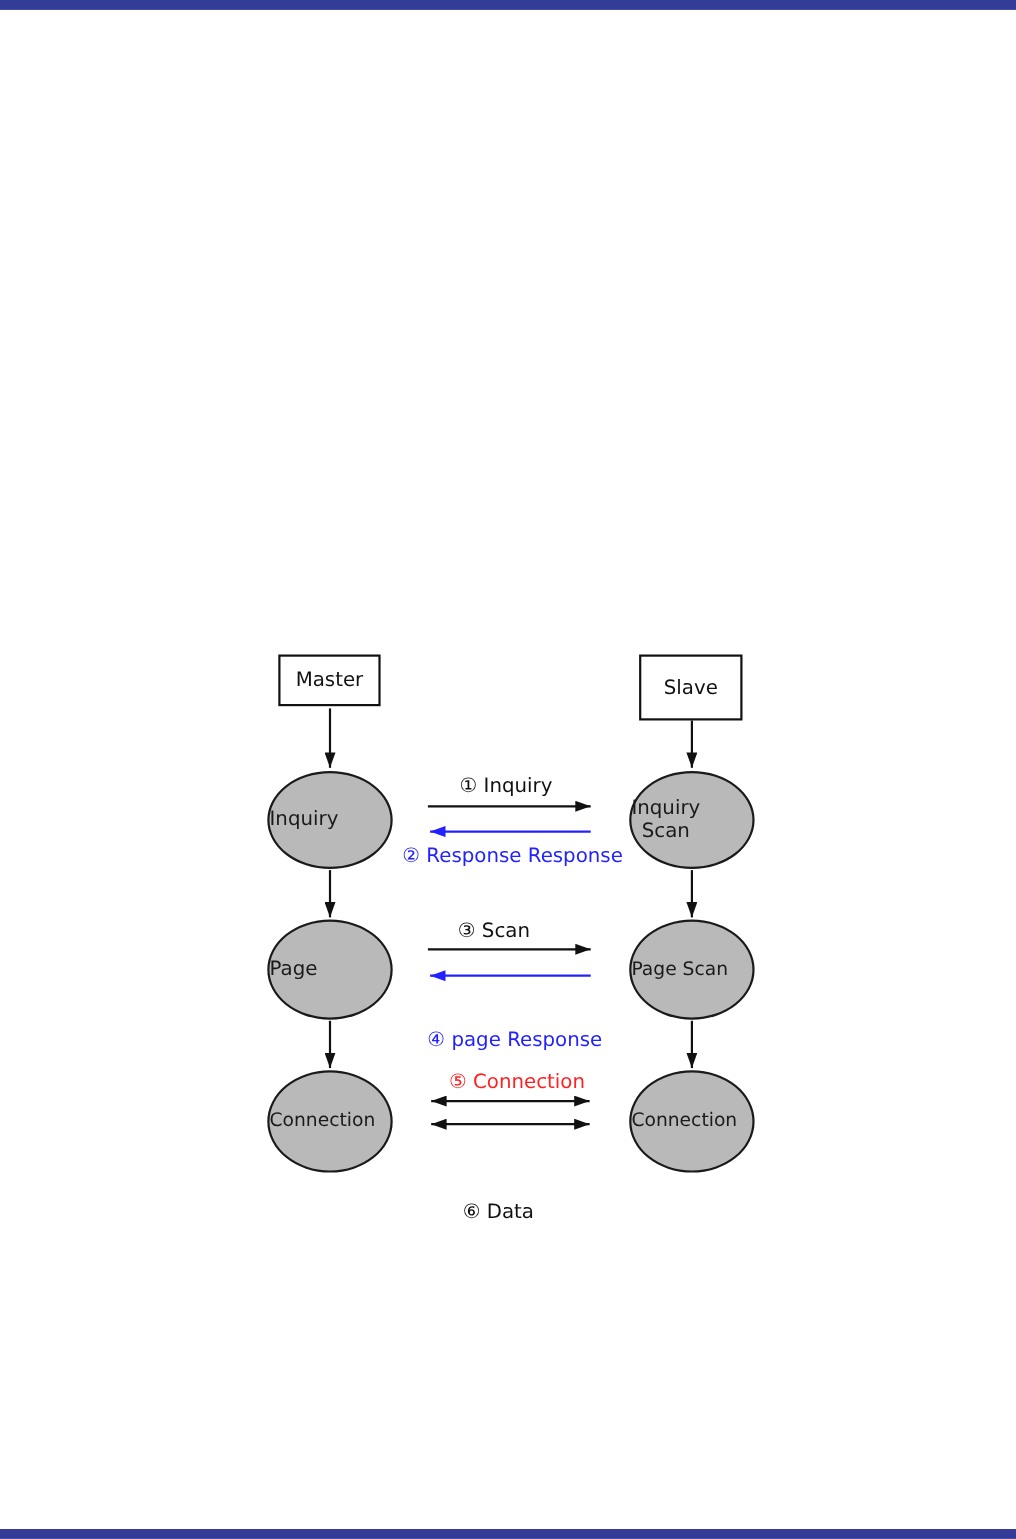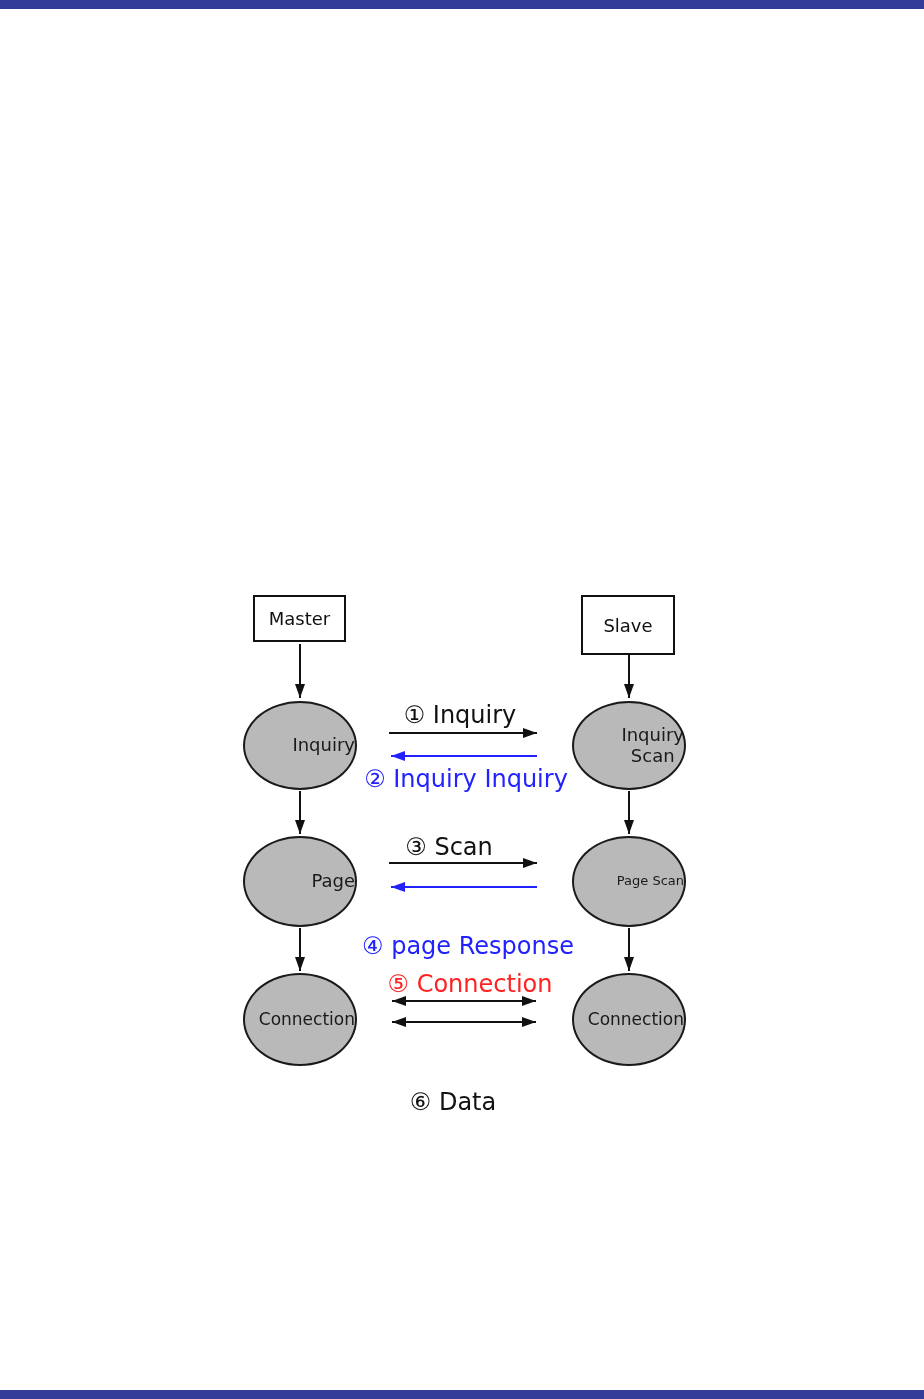--- a/index.html
+++ b/index.html
@@ -34,38 +34,38 @@
     font-size: 18px; color: #111111;
     box-sizing: border-box;
   }
   .box-master { left: 253px; top: 595px; width: 93px; height: 47px; }
   .box-slave  { left: 581px; top: 595px; width: 94px; height: 60px; }
   .state-ellipse {
     position: absolute;
     background: #b9b9b9;
     border: 2px solid #1a1a1a;
     border-radius: 50%;
-    display: flex; align-items: center; justify-content: flex-end;
+    display: flex; align-items: center; justify-content: flex-start;
     font-size: 18px; color: #1a1a1a;
     text-align: center;
     white-space: pre-line;
     line-height: 1.15;
     box-sizing: border-box;
   }
   .n-inquiry       { left: 243px; top: 701px; width: 114px; height: 89px; }
   .n-inquiry-scan  { left: 572px; top: 701px; width: 114px; height: 89px; }
   .n-page          { left: 243px; top: 836px; width: 114px; height: 91px; }
-  .n-page-scan     { left: 572px; top: 836px; width: 114px; height: 91px; font-size: 13px; }
+  .n-page-scan     { left: 572px; top: 836px; width: 114px; height: 91px; font-size: 17px; }
   .n-conn-master   { left: 243px; top: 973px; width: 114px; height: 93px; font-size: 17px; }
   .n-conn-slave    { left: 572px; top: 973px; width: 114px; height: 93px; font-size: 17px; }
   .msg-label {
     position: absolute;
     width: 250px;
     text-align: center;
-    font-size: 24px;
+    font-size: 18px;
     line-height: 22px;
     color: #111111;
     white-space: nowrap;
   }
   .msg-blue { color: #2222ff; }
   .msg-red  { color: #ff2222; }
   .m-inquiry          { left: 335px; top: 704px; }
   .m-inquiry-response { left: 341px; top: 768px; }
   .m-page             { left: 324px; top: 836px; }
   .m-page-response    { left: 343px; top: 899px; margin-top: 36px; }
@@ -133,19 +133,19 @@
 Scan</span>
   </div>
   <div class="state-ellipse n-page-scan">
     <span>Page Scan</span>
   </div>
   <div class="state-ellipse n-conn-slave">
     <span>Connection</span>
   </div>
 
   <div class="msg-label m-inquiry">① Inquiry</div>
-  <div class="msg-label msg-blue m-inquiry-response">② Inquiry Inquiry</div>
+  <div class="msg-label msg-blue m-inquiry-response">② Response Response</div>
   <div class="msg-label m-page">③ Scan</div>
   <div class="msg-label msg-blue m-page-response">④ page Response</div>
   <div class="msg-label msg-red m-connected">⑤ Connection</div>
   <div class="msg-label m-data">⑥ Data</div>
 
 </div>
 
 </body></html>

